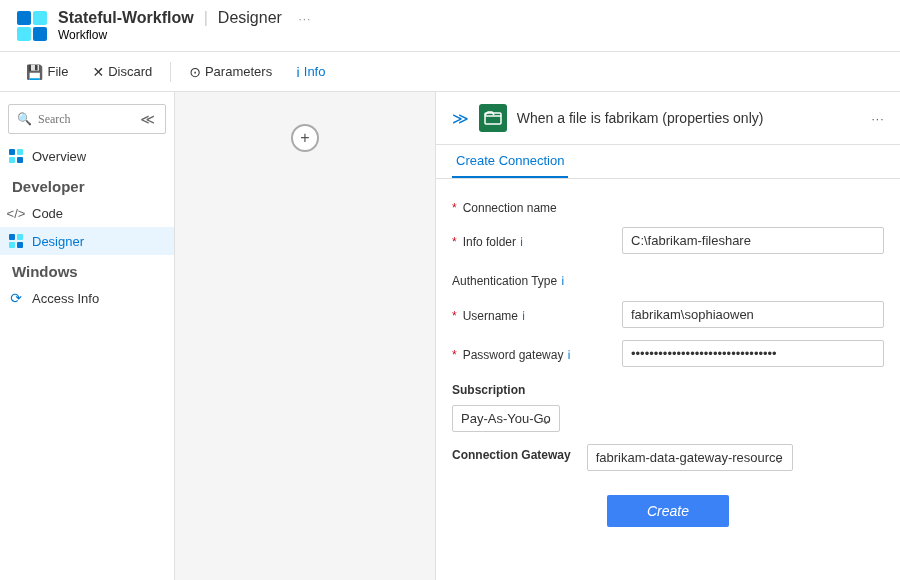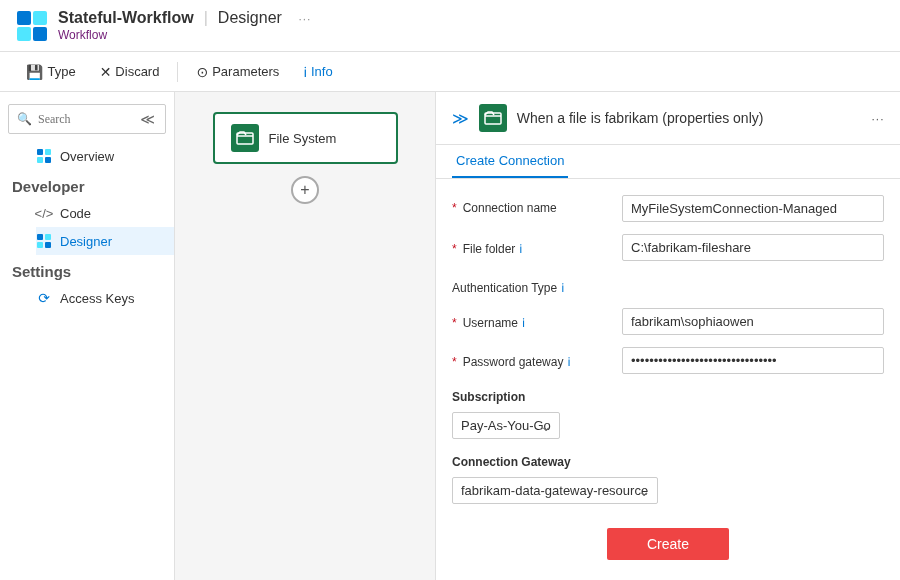--- a/index.html
+++ b/index.html
@@ -17,21 +17,21 @@
     .toolbar-sep { width: 1px; height: 20px; background: #ddd; margin: 0 4px; }
 
     
     .main-layout { display: flex; height: calc(580px - 52px - 40px); }
 
     
     .sidebar { width: 175px; background: #fff; border-right: 1px solid #e0e0e0; padding: 8px 0; flex-shrink: 0; }
     .sidebar-search { margin: 4px 8px 8px; display: flex; align-items: center; border: 1px solid #ccc; border-radius: 2px; padding: 4px 8px; gap: 6px; }
     .sidebar-search input { border: none; outline: none; font-size: 12px; color: #333; width: 100%; font-family: Liberation Serif, serif; }
     .sidebar-collapse { margin-left: auto; cursor: pointer; color: #666; font-size: 14px; padding: 2px; }
-    .sidebar-item { display: flex; align-items: center; padding: 6px 0; cursor: pointer; gap: 8px; font-size: 13px; color: #333; margin-left: 36px; }
+    .sidebar-item { display: flex; align-items: center; padding: 6px 8px; cursor: pointer; gap: 8px; font-size: 13px; color: #333; }
     .sidebar-item.active { background: #e8f4fe; color: #0078d4; }
     .sidebar-section { padding: 8px 12px 4px; font-size: 15px; font-weight: 600; color: #555; text-transform: none; }
     .sidebar-icon { width: 16px; height: 16px; display: flex; align-items: center; justify-content: center; flex-shrink: 0; }
 
     
     .canvas-area { flex: 1; background: #f5f5f5; position: relative; display: flex; flex-direction: column; align-items: center; padding: 20px; min-width: 200px; max-width: 260px; }
     .canvas-node { border: 2px solid #1a7a4a; background: #fff; border-radius: 4px; padding: 10px 16px; display: flex; align-items: center; gap: 10px; width: 185px; cursor: pointer; }
     .canvas-node-icon { width: 28px; height: 28px; background: #1a7a4a; border-radius: 3px; display: flex; align-items: center; justify-content: center; color: #fff; font-size: 14px; flex-shrink: 0; }
     .add-btn { width: 28px; height: 28px; border: 2px solid #aaa; border-radius: 50%; display: flex; align-items: center; justify-content: center; background: #fff; cursor: pointer; margin-top: 12px; color: #555; font-size: 16px; }
 
@@ -52,49 +52,49 @@
     .form-row { display: flex; align-items: flex-start; margin-bottom: 12px; gap: 10px; }
     .form-label { width: 160px; font-size: 12px; color: #333; flex-shrink: 0; padding-top: 6px; display: flex; align-items: center; gap: 4px; }
     .form-label .required { color: #c50f1f; margin-right: 2px; }
     .form-label .info-icon { color: #0078d4; font-size: 12px; cursor: pointer; }
     .form-field { flex: 1; }
     .form-input { width: 100%; border: 1px solid #ccc; border-radius: 2px; padding: 5px 8px; font-size: 13px; color: #333; outline: none; }
     .form-select { width: 100%; border: 1px solid #ccc; border-radius: 2px; padding: 5px 8px; font-size: 13px; color: #333; background: #fff; outline: none; appearance: none; cursor: pointer; }
     .select-wrapper { position: relative; }
     .select-wrapper::after { content: '⌄'; position: absolute; right: 8px; top: 50%; transform: translateY(-50%); color: #666; pointer-events: none; font-size: 14px; }
     .form-section-label { font-size: 12px; font-weight: 700; color: #333; margin-bottom: 4px; margin-top: 4px; }
-    .create-btn { background: #ef4444; color: #fff; border: none; padding: 8px 40px; font-size: 14px; border-radius: 2px; cursor: pointer; display: block; margin: 24px auto 0; }
+    .create-btn { background: #3b82f6; color: #fff; border: none; padding: 8px 40px; font-size: 14px; border-radius: 2px; cursor: pointer; display: block; margin: 24px auto 0; font-style: italic; }
   </style>
 </head>
 <body>
 
 <div class="app-header">
   <div class="app-logo">
     <svg width="32" height="32" viewBox="0 0 32 32">
       <rect width="14" height="14" x="1" y="1" rx="2" fill="#0078d4"></rect>
       <rect width="14" height="14" x="17" y="1" rx="2" fill="#50e6ff"></rect>
       <rect width="14" height="14" x="1" y="17" rx="2" fill="#50e6ff"></rect>
       <rect width="14" height="14" x="17" y="17" rx="2" fill="#0078d4"></rect>
     </svg>
   </div>
   <div>
     <div style="display:flex;align-items:center;gap:10px;">
       <span style="font-size:16px;font-weight:600;">Stateful-Workflow</span>
       <span style="color:#ccc;font-size:16px;">|</span>
       <span style="font-size:16px;font-weight:400;">Designer</span>
       <span style="color:#999;font-size:13px;margin-left:6px;cursor:pointer;">···</span>
     </div>
-    <span style="font-size:12px;color:#701a75;">Workflow</span>
+    <span style="font-size:12px;color:#000000;">Workflow</span>
   </div>
 </div>
 
 <div class="toolbar">
   <button class="toolbar-btn">
     <span class="icon">💾</span>
-    <span>Type</span>
+    <span>File</span>
   </button>
   <button class="toolbar-btn">
     <span class="icon">✕</span>
     <span>Discard</span>
   </button>
   <div class="toolbar-sep"></div>
   <button class="toolbar-btn">
     <span class="icon">⊙</span>
     <span>Parameters</span>
   </button>
@@ -135,39 +135,29 @@
         <svg width="16" height="16" viewBox="0 0 16 16">
             <rect x="1" y="1" width="6" height="6" rx="1" fill="#0078d4"></rect>
             <rect x="9" y="1" width="6" height="6" rx="1" fill="#50e6ff"></rect>
             <rect x="1" y="9" width="6" height="6" rx="1" fill="#50e6ff"></rect>
             <rect x="9" y="9" width="6" height="6" rx="1" fill="#0078d4"></rect>
           </svg>
       </div>
       <span>Designer</span>
     </div>
     <div class="sidebar-section">
-      <span>Settings</span>
+      <span>Windows</span>
     </div>
     <div class="sidebar-item">
       <div class="sidebar-icon" style="color:#0078d4;font-size:14px;">⟳</div>
-      <span>Access Keys</span>
+      <span>Access Info</span>
     </div>
   </div>
 
   <div class="canvas-area">
-    <div class="canvas-node">
-      <div class="canvas-node-icon">
-        <svg width="18" height="18" viewBox="0 0 18 18" fill="none">
-          <rect x="1" y="4" width="16" height="11" rx="1" stroke="white" stroke-width="1.5" fill="none"></rect>
-          <path d="M1 7h16" stroke="white" stroke-width="1.5"></path>
-          <path d="M1 6l3-3h4l2 3" stroke="white" stroke-width="1.5" fill="none"></path>
-        </svg>
-      </div>
-      <span>File System</span>
-    </div>
     <div class="add-btn">
       <span>+</span>
     </div>
   </div>
 
   <div class="panel">
     <div class="panel-header">
       <span style="color:#0078d4;font-size:16px;">≫</span>
       <div class="panel-header-icon">
         <svg width="18" height="18" viewBox="0 0 18 18" fill="none">
@@ -186,29 +176,26 @@
       </div>
     </div>
 
     <div class="panel-body">
 
       <div class="form-row">
         <div class="form-label">
           <span class="required">*</span>
           <span>Connection name</span>
         </div>
-        <div class="form-field">
-          <input class="form-input" type="text" value="MyFileSystemConnection-Managed" style="">
-        </div>
-      </div>
-
-      <div class="form-row">
-        <div class="form-label">
-          <span class="required">*</span>
-          <span>File folder</span>
+      </div>
+
+      <div class="form-row">
+        <div class="form-label">
+          <span class="required">*</span>
+          <span>Info folder</span>
           <span class="info-icon">ℹ</span>
         </div>
         <div class="form-field">
           <input class="form-input" type="text" value="C:\fabrikam-fileshare" style="">
         </div>
       </div>
 
       <div class="form-row">
         <div class="form-label">
           <span>Authentication Type</span>
@@ -240,21 +227,21 @@
 
       <div class="form-row" style="flex-direction:column;gap:4px;">
         <div class="form-section-label">Subscription</div>
         <div class="select-wrapper">
           <select class="form-select">
             <option>Pay-As-You-Go</option>
           </select>
         </div>
       </div>
 
-      <div class="form-row" style="flex-direction:column;gap:4px;">
+      <div class="form-row" style="gap:16px;">
         <div class="form-section-label">Connection Gateway</div>
         <div class="select-wrapper">
           <select class="form-select">
             <option>fabrikam-data-gateway-resource</option>
           </select>
         </div>
       </div>
 
       <button class="create-btn">
         <span>Create</span>

